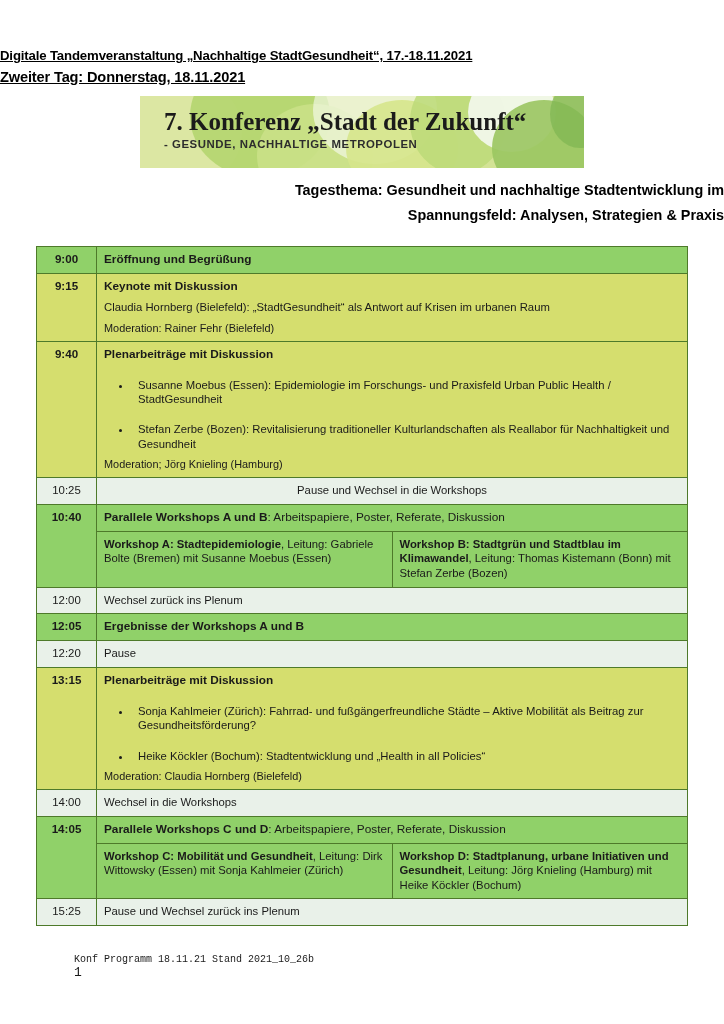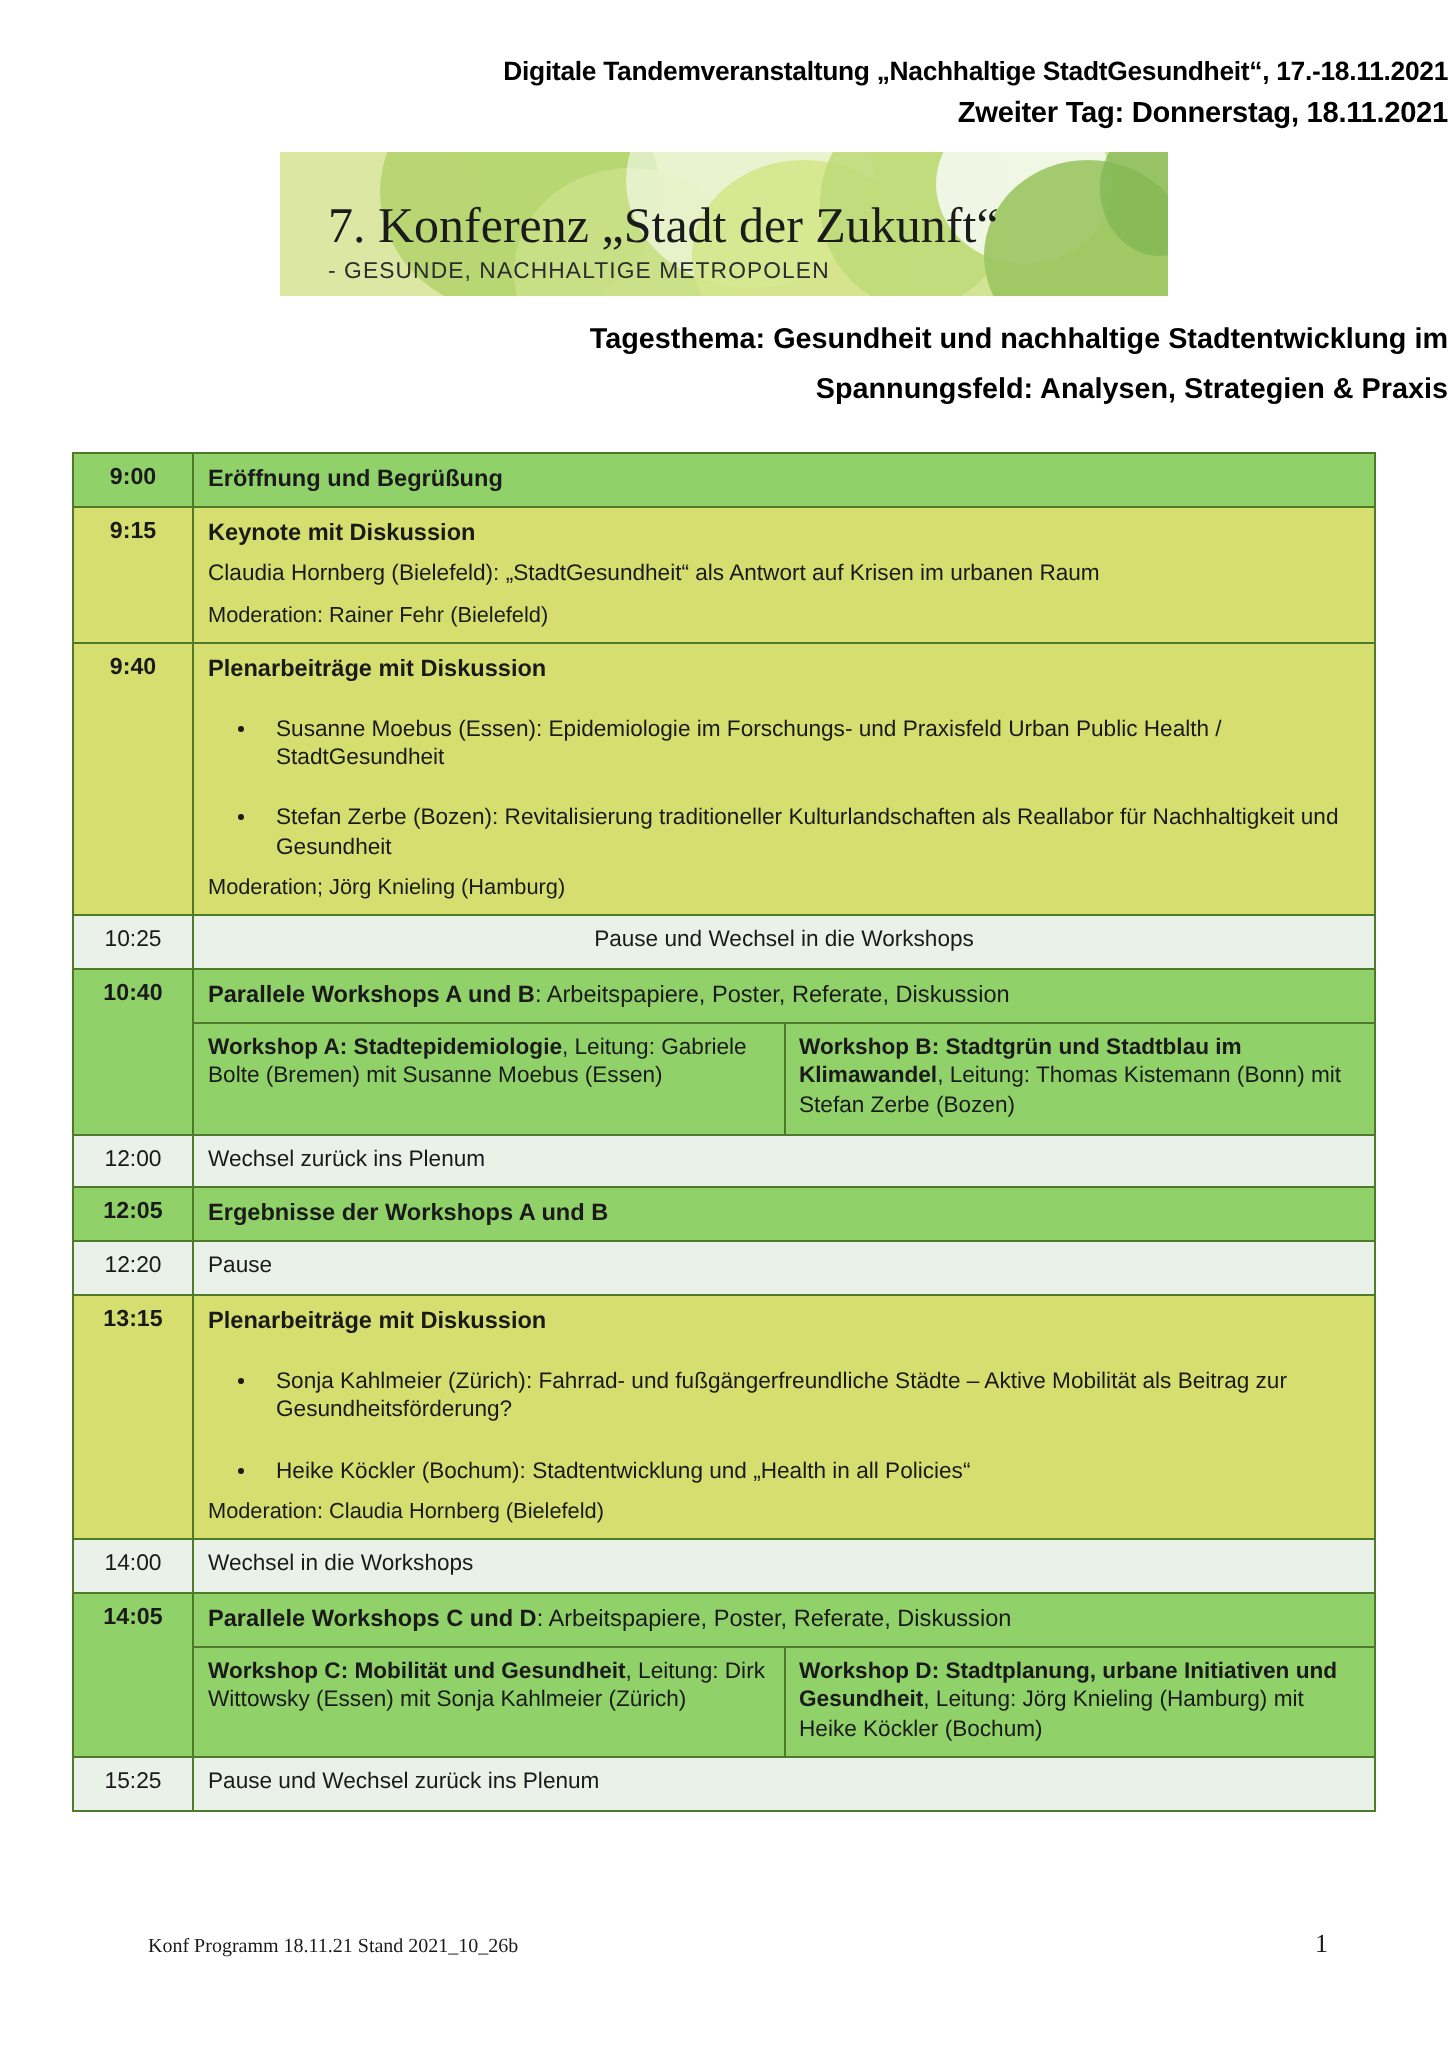--- a/index.html
+++ b/index.html
@@ -19,22 +19,23 @@
   .page {
     position: relative;
     width: 724px;
     height: 1024px;
     box-sizing: border-box;
     padding: 0;
   }
 
   
   .header {
-    padding-top: 26px;
-    text-align: right;
+    padding-top: 46px;
+    text-align: left;
+    text-decoration: underline;
   }
   .header-line {
     font-weight: bold;
     font-size: 13.2px;
     letter-spacing: -0.15px;
     line-height: 20px;
     color: #000;
   }
   .header-line.line2 {
     font-size: 14.6px;
@@ -56,22 +57,23 @@
   }
   .banner svg {
     position: absolute;
     inset: 0;
     width: 100%;
     height: 100%;
   }
   .banner-text {
     position: absolute;
     left: 24px;
-    top: 23px;
+    top: 11px;
     z-index: 4;
+    font-weight: bold;
   }
   .banner-title {
     font-family: "Liberation Serif", serif;
     font-size: 25px;
     line-height: 29px;
     color: #1b1b1b;
     white-space: nowrap;
   }
   .banner-sub {
     font-family: "Liberation Sans", sans-serif;
@@ -167,23 +169,24 @@
   
   .footer {
     position: absolute;
     left: 0;
     right: 0;
     bottom: 44px;
     padding: 0 60px 0 74px;
     display: flex;
     justify-content: space-between;
     align-items: baseline;
-    font-family: Liberation Serif, serif;
+    font-family: Liberation Mono, monospace;
     font-size: 10px;
     color: #1a1a1a;
+    flex-direction: column;
   }
   .footer .pageno {
     font-size: 13px;
   }
 </style>
 </head>
 <body>
 
 <div class="page">
 

